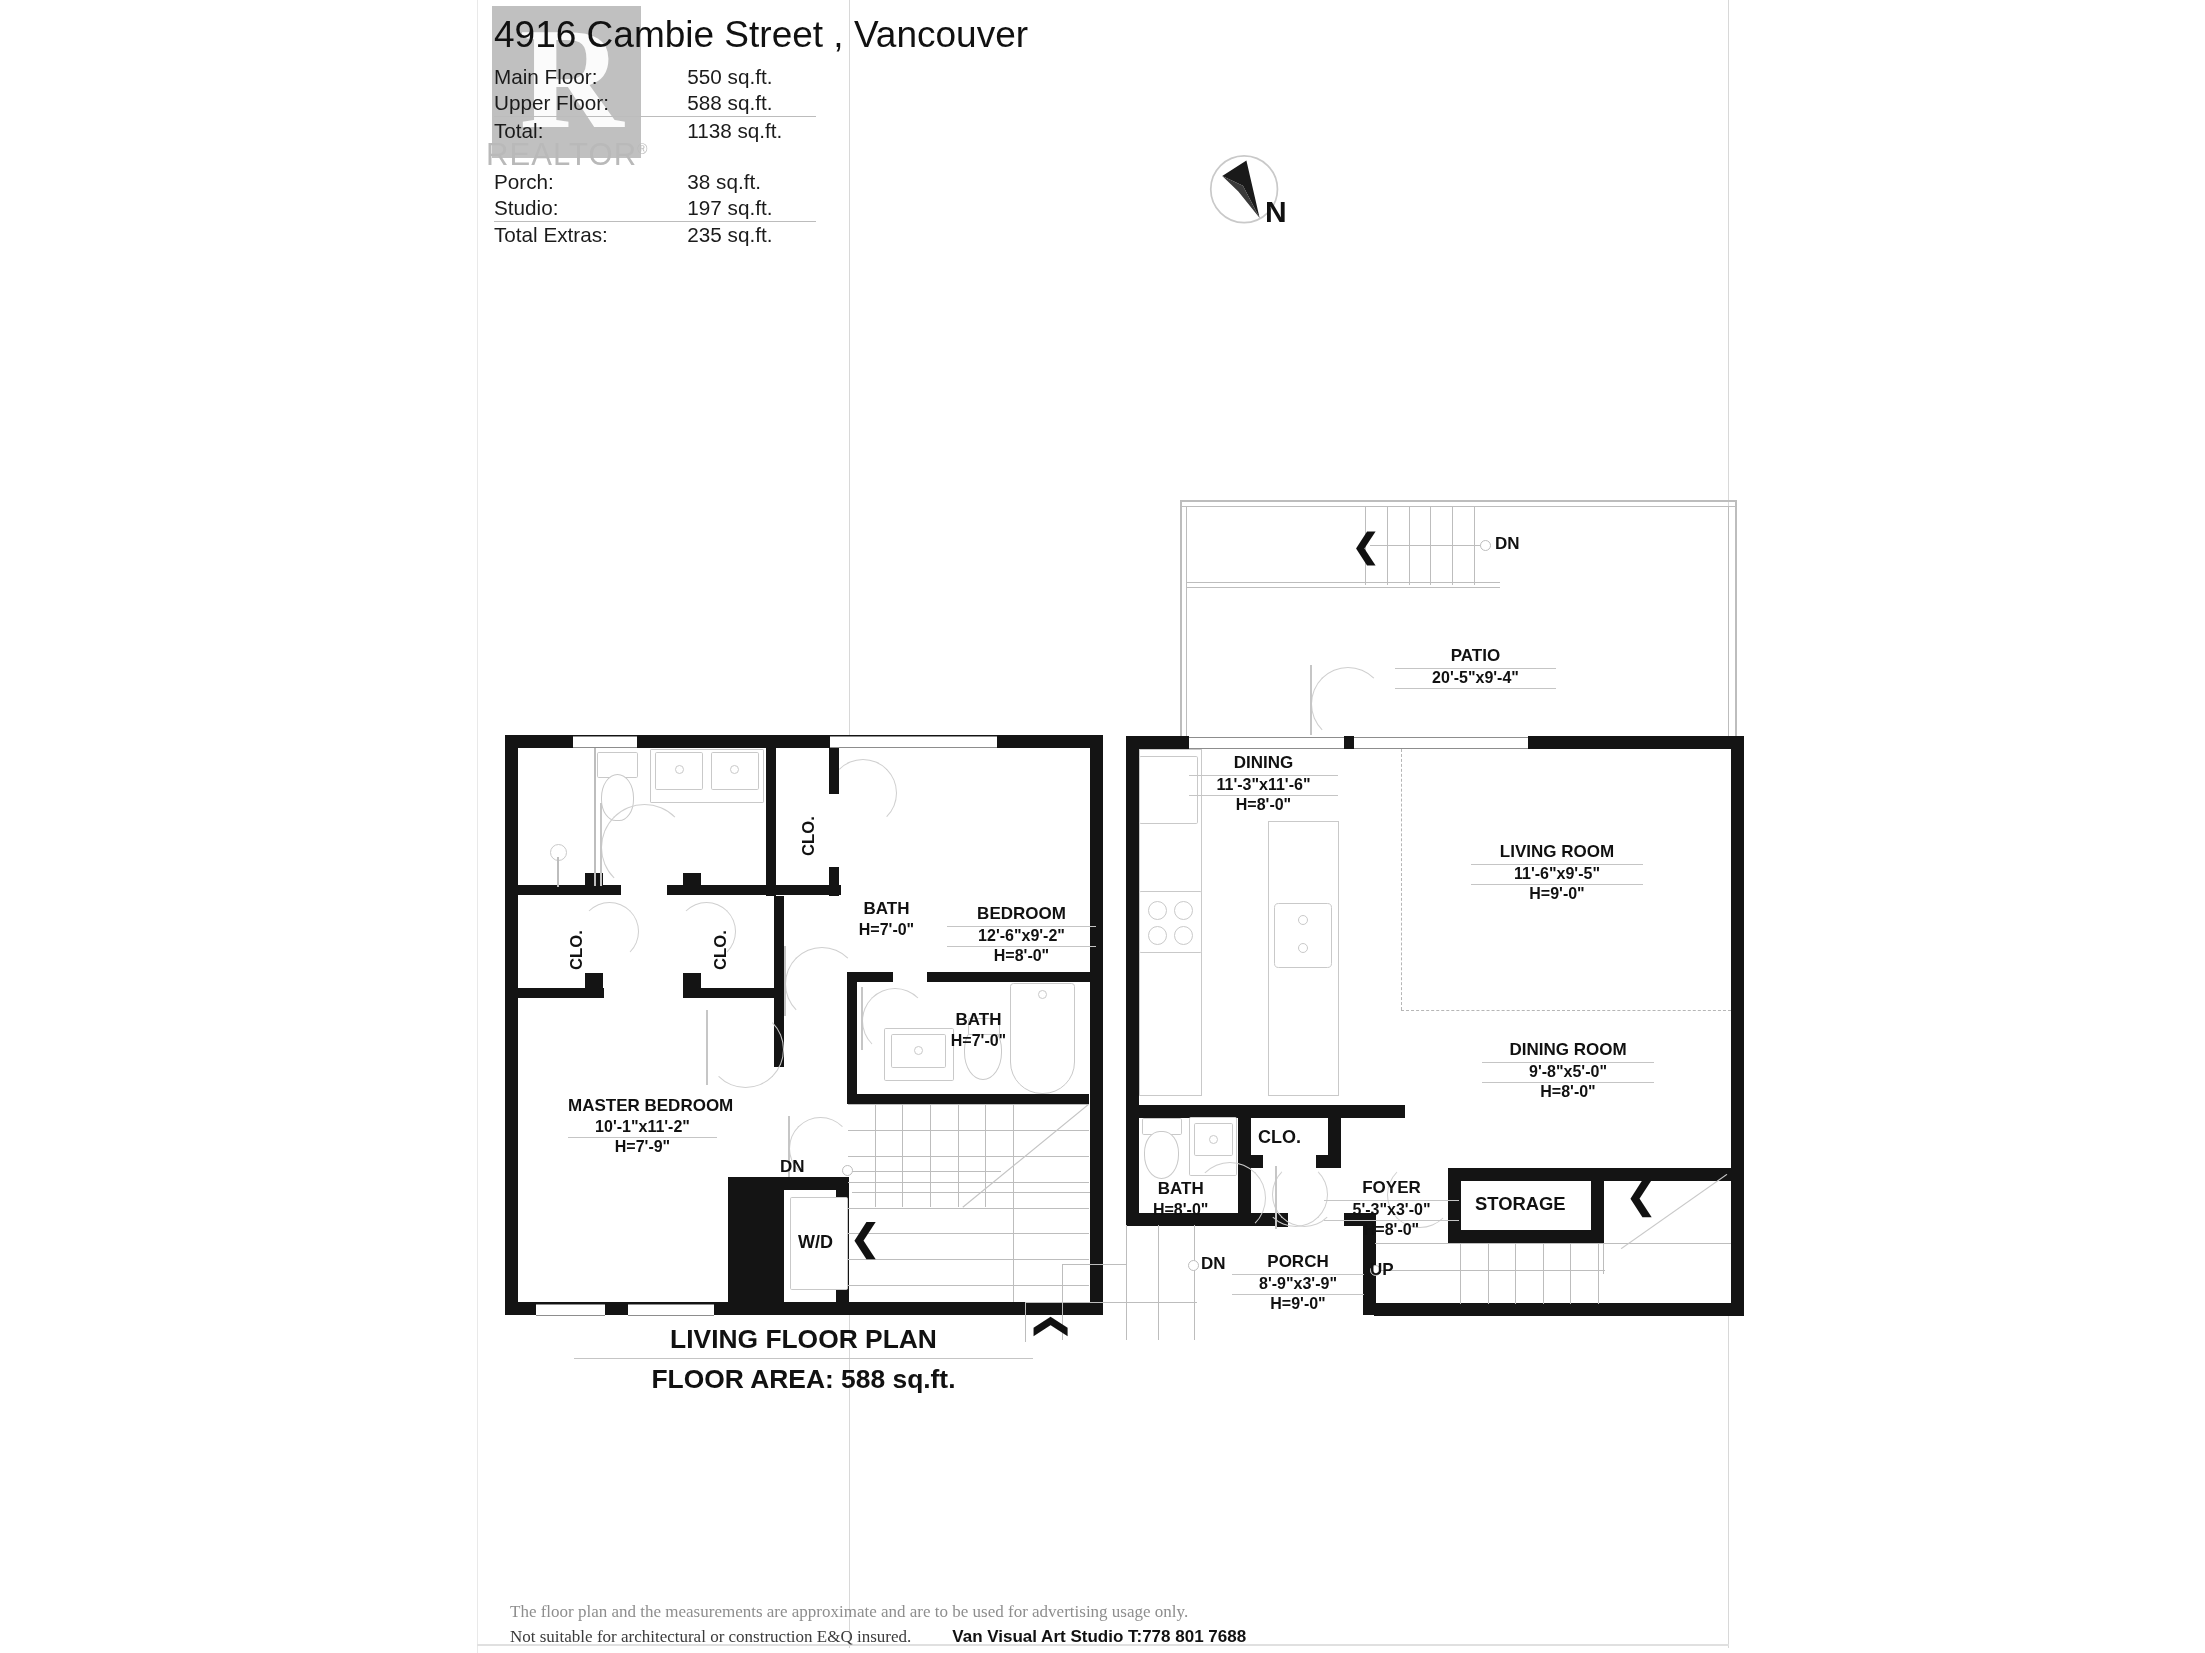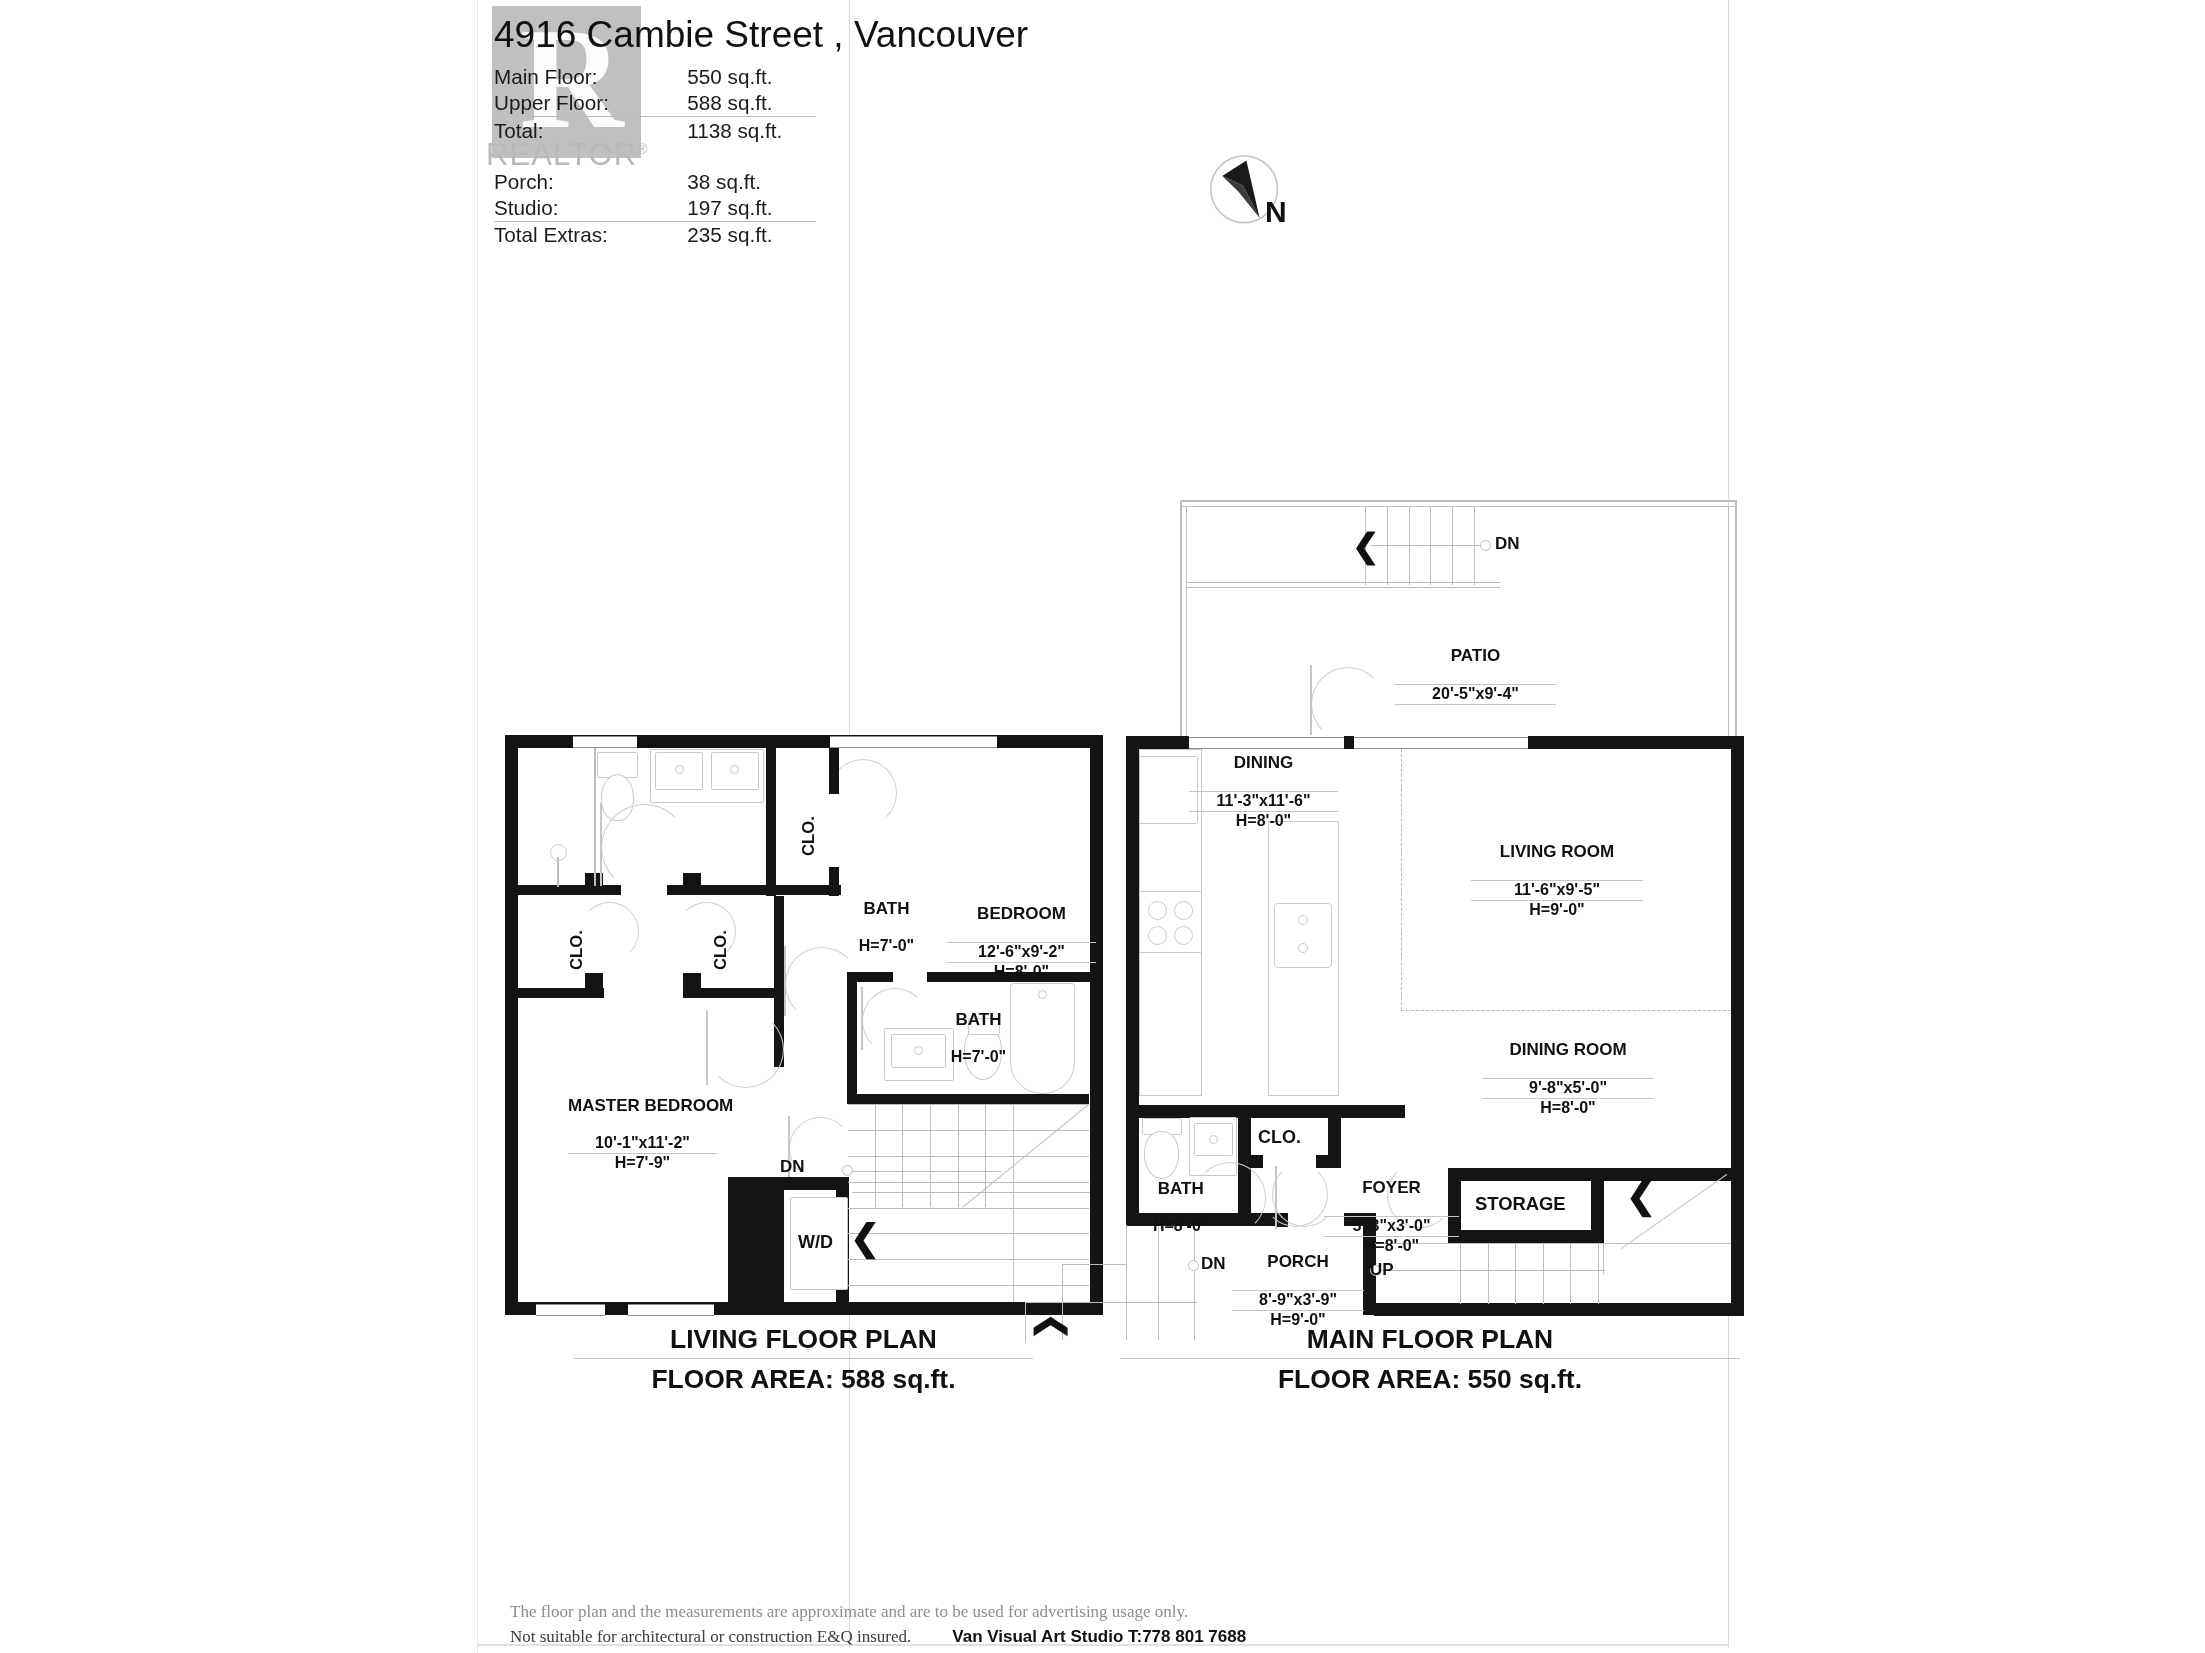--- a/index.html
+++ b/index.html
@@ -49,21 +49,21 @@
   .fix{position:absolute;border:1.1px solid #c9c9c9;background:#fff;border-radius:1.7px;}
   .fixr{position:absolute;border:1.1px solid #c9c9c9;background:#fff;border-radius:50%;}
   .door{position:absolute;border:1.1px solid #cfcfcf;border-radius:50%;
         border-right-color:transparent;border-bottom-color:transparent;}
   .doorleaf{position:absolute;background:#c6c6c6;}
   .win{position:absolute;background:#fff;border-top:1.1px solid #8d8d8d;border-bottom:1.1px solid #8d8d8d;}
 
   
   .lab{position:absolute;text-align:center;white-space:nowrap;color:#111;font-weight:700;
        font-size:17px;line-height:1.12;letter-spacing:0px;}
-  .lab .n{display:block;font-size:17px;font-weight:700;border-bottom:0.9px solid #c5c5c5;padding-bottom:19px;}
+  .lab .n{display:block;font-size:17px;font-weight:700;border-bottom:0.9px solid #c5c5c5;padding-bottom:3px;}
   .lab .d{display:block;font-size:16px;font-weight:700;border-bottom:0.9px solid #c5c5c5;padding-bottom:0.6px;}
   .lab .h{display:block;font-size:16px;font-weight:700;}
   .lab-v{position:absolute;white-space:nowrap;color:#111;font-weight:700;font-size:16.7px;
          transform:rotate(-90deg);transform-origin:0 0;}
   .tag{position:absolute;white-space:nowrap;color:#111;font-weight:700;font-size:17px;}
 
   
   .plantitle{position:absolute;text-align:center;white-space:nowrap;}
   .plantitle .t1{display:block;font-size:26.4px;font-weight:700;color:#111;
                  border-bottom:1.1px solid #c5c5c5;padding-bottom:3.4px;}
@@ -408,24 +408,20 @@
     </div>
     <div class="lab" style="left:106px;top:516px;width:132px;">
       <span class="n">PORCH</span>
       <span class="d">8'-9"x3'-9"</span>
       <span class="h">H=9'-0"</span>
     </div>
     <div class="tag" style="left:349px;top:457px;font-size:18.4px;">STORAGE</div>
     <div class="tag" style="left:132px;top:391px;font-size:18px;">CLO.</div>
   </div>
 
-  <div class="plantitle" style="left:1120px;top:1324px;width:620px;">
-    <span class="t1">MAIN FLOOR PLAN</span>
-    <span class="t2">FLOOR AREA: 550 sq.ft.</span>
-  </div>
 
   <div id="footer">
     <div class="l1">The floor plan and the measurements are approximate and are to be used for advertising usage only.</div>
     <div class="l2">
       <span>Not suitable for architectural or construction E&amp;Q insured.</span><span class="studio">Van Visual Art Studio T:778 801 7688</span>
     </div>
   </div>
 
 </div>
 

